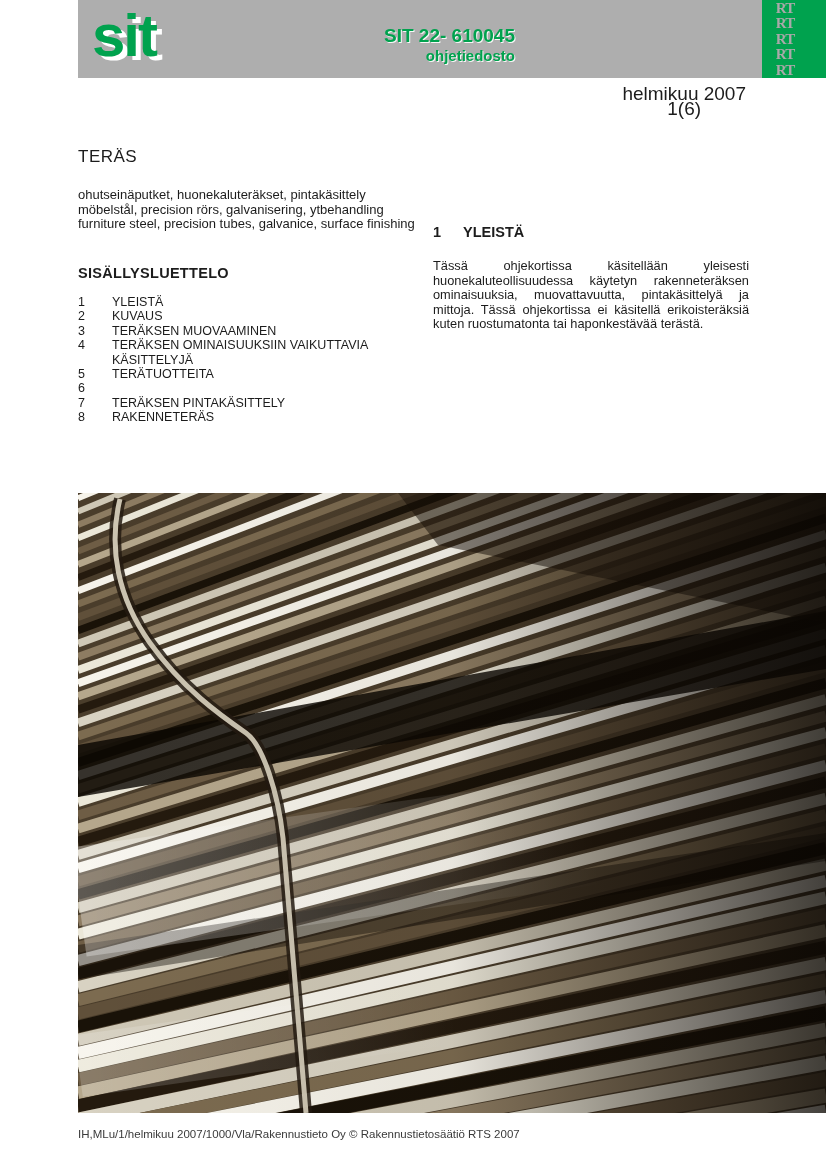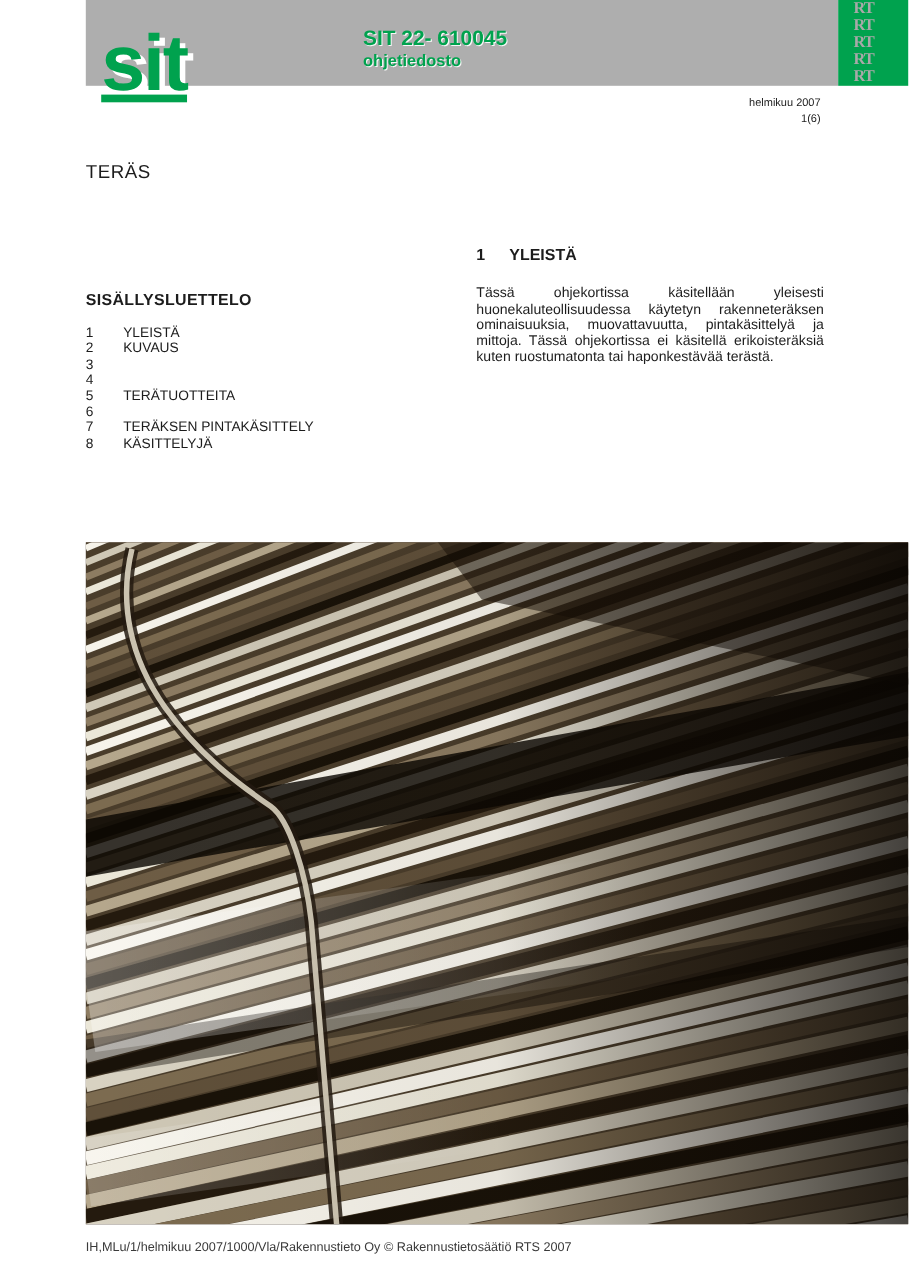--- a/index.html
+++ b/index.html
@@ -11,27 +11,27 @@
   html,body{background:#fff;}
   body{font-family:"Liberation Sans",sans-serif;color:var(--ink);}
   #page{position:relative;width:826px;height:1169px;background:#fff;margin:0 auto;overflow:hidden;}
 
   
   .bar{position:absolute;left:78px;top:0;width:684px;height:78px;background:var(--bar-gray);}
   .green-block{position:absolute;left:762px;top:0;width:64px;height:78px;background:var(--green);}
   .rt-stack{position:absolute;left:763px;top:0;width:40px;height:78px;padding:1px 0 0 4px;
             font-family:"Liberation Serif",serif;font-weight:bold;font-size:15px;line-height:15.4px;
             color:#a9a9a9;letter-spacing:-1px;text-align:center;}
-  .sit-logo{position:absolute;left:92px;top:22px;font-weight:bold;font-size:72px;line-height:1;
-            letter-spacing:-2px;color:var(--green);text-shadow:5px 4px 0 #ffffff;text-decoration:underline;}
-  .doc-id{position:absolute;left:330px;top:25px;width:185px;text-align:left;color:var(--green);
+  .sit-logo{position:absolute;left:92px;top:6px;font-weight:bold;font-size:60px;line-height:1;
+            letter-spacing:-2px;color:var(--green);text-shadow:5px 4px 0 #ffffff;}
+  .doc-id{position:absolute;left:330px;top:25px;width:185px;text-align:right;color:var(--green);
           text-shadow:1px 1px 0 rgba(255,255,255,.9);}
   .doc-id .code{font-size:19px;font-weight:bold;line-height:22px;}
   .doc-id .type{font-size:15px;font-weight:bold;line-height:17px;}
-  .date-block{position:absolute;right:80px;top:86px;text-align:right;font-size:10px;line-height:15px;}
+  .date-block{position:absolute;right:80px;top:86px;text-align:center;font-size:19px;line-height:15px;}
 
   
   .page-title{position:absolute;left:78px;top:147px;font-size:17px;font-weight:normal;letter-spacing:.5px;}
   .subtitle{position:absolute;left:78px;top:188px;width:340px;font-size:13px;line-height:14.6px;}
   .toc-heading{position:absolute;left:78px;top:265px;font-size:14.5px;font-weight:bold;letter-spacing:.3px;}
   .toc{position:absolute;left:78px;top:295px;width:326px;font-size:12.5px;line-height:14.4px;}
   .toc-row{display:flex;}
   .toc-num{width:34px;flex:0 0 34px;}
   .toc-label{flex:1;}
 
@@ -66,51 +66,58 @@
   <div class="doc-id">
     <div class="code">SIT 22- 610045</div>
     <div class="type">ohjetiedosto</div>
   </div>
   <div class="date-block">
     <div>helmikuu 2007</div>
     <div>1(6)</div>
   </div>
 
   <div class="page-title">TERÄS</div>
+  <div class="subtitle">
+    <div>ohutseinäputket, huonekaluteräkset, pintakäsittely</div>
+    <div>möbelstål,  precision rörs, galvanisering, ytbehandling</div>
+    <div>furniture steel, precision tubes, galvanice, surface finishing</div>
+  </div>
 
   <div class="toc-heading">SISÄLLYSLUETTELO</div>
   <div class="toc">
     <div class="toc-row">
       <span class="toc-num">1</span>
       <span class="toc-label">YLEISTÄ</span>
     </div>
     <div class="toc-row">
       <span class="toc-num">2</span>
       <span class="toc-label">KUVAUS</span>
     </div>
     <div class="toc-row">
       <span class="toc-num">3</span>
+      <span class="toc-label">TERÄKSEN MUOVAAMINEN</span>
     </div>
     <div class="toc-row">
       <span class="toc-num">4</span>
+      <span class="toc-label">TERÄKSEN OMINAISUUKSIIN VAIKUTTAVIA KÄSITTELYJÄ</span>
     </div>
     <div class="toc-row">
       <span class="toc-num">5</span>
       <span class="toc-label">TERÄTUOTTEITA</span>
     </div>
     <div class="toc-row">
       <span class="toc-num">6</span>
     </div>
     <div class="toc-row">
       <span class="toc-num">7</span>
       <span class="toc-label">TERÄKSEN PINTAKÄSITTELY</span>
     </div>
     <div class="toc-row">
       <span class="toc-num">8</span>
-      <span class="toc-label">KÄSITTELYJÄ</span>
+      <span class="toc-label">RAKENNETERÄS</span>
     </div>
   </div>
 
   <div class="sec-heading">
     <span class="num">1</span>
     <span>YLEISTÄ</span>
   </div>
   <div class="sec-body">Tässä ohjekortissa käsitellään yleisesti huonekaluteollisuudessa käytetyn rakenneteräksen ominaisuuksia, muovattavuutta, pintakäsittelyä ja mittoja. Tässä ohjekortissa ei käsitellä erikoisteräksiä kuten ruostumatonta tai haponkestävää terästä.</div>
 
   <div class="photo">

